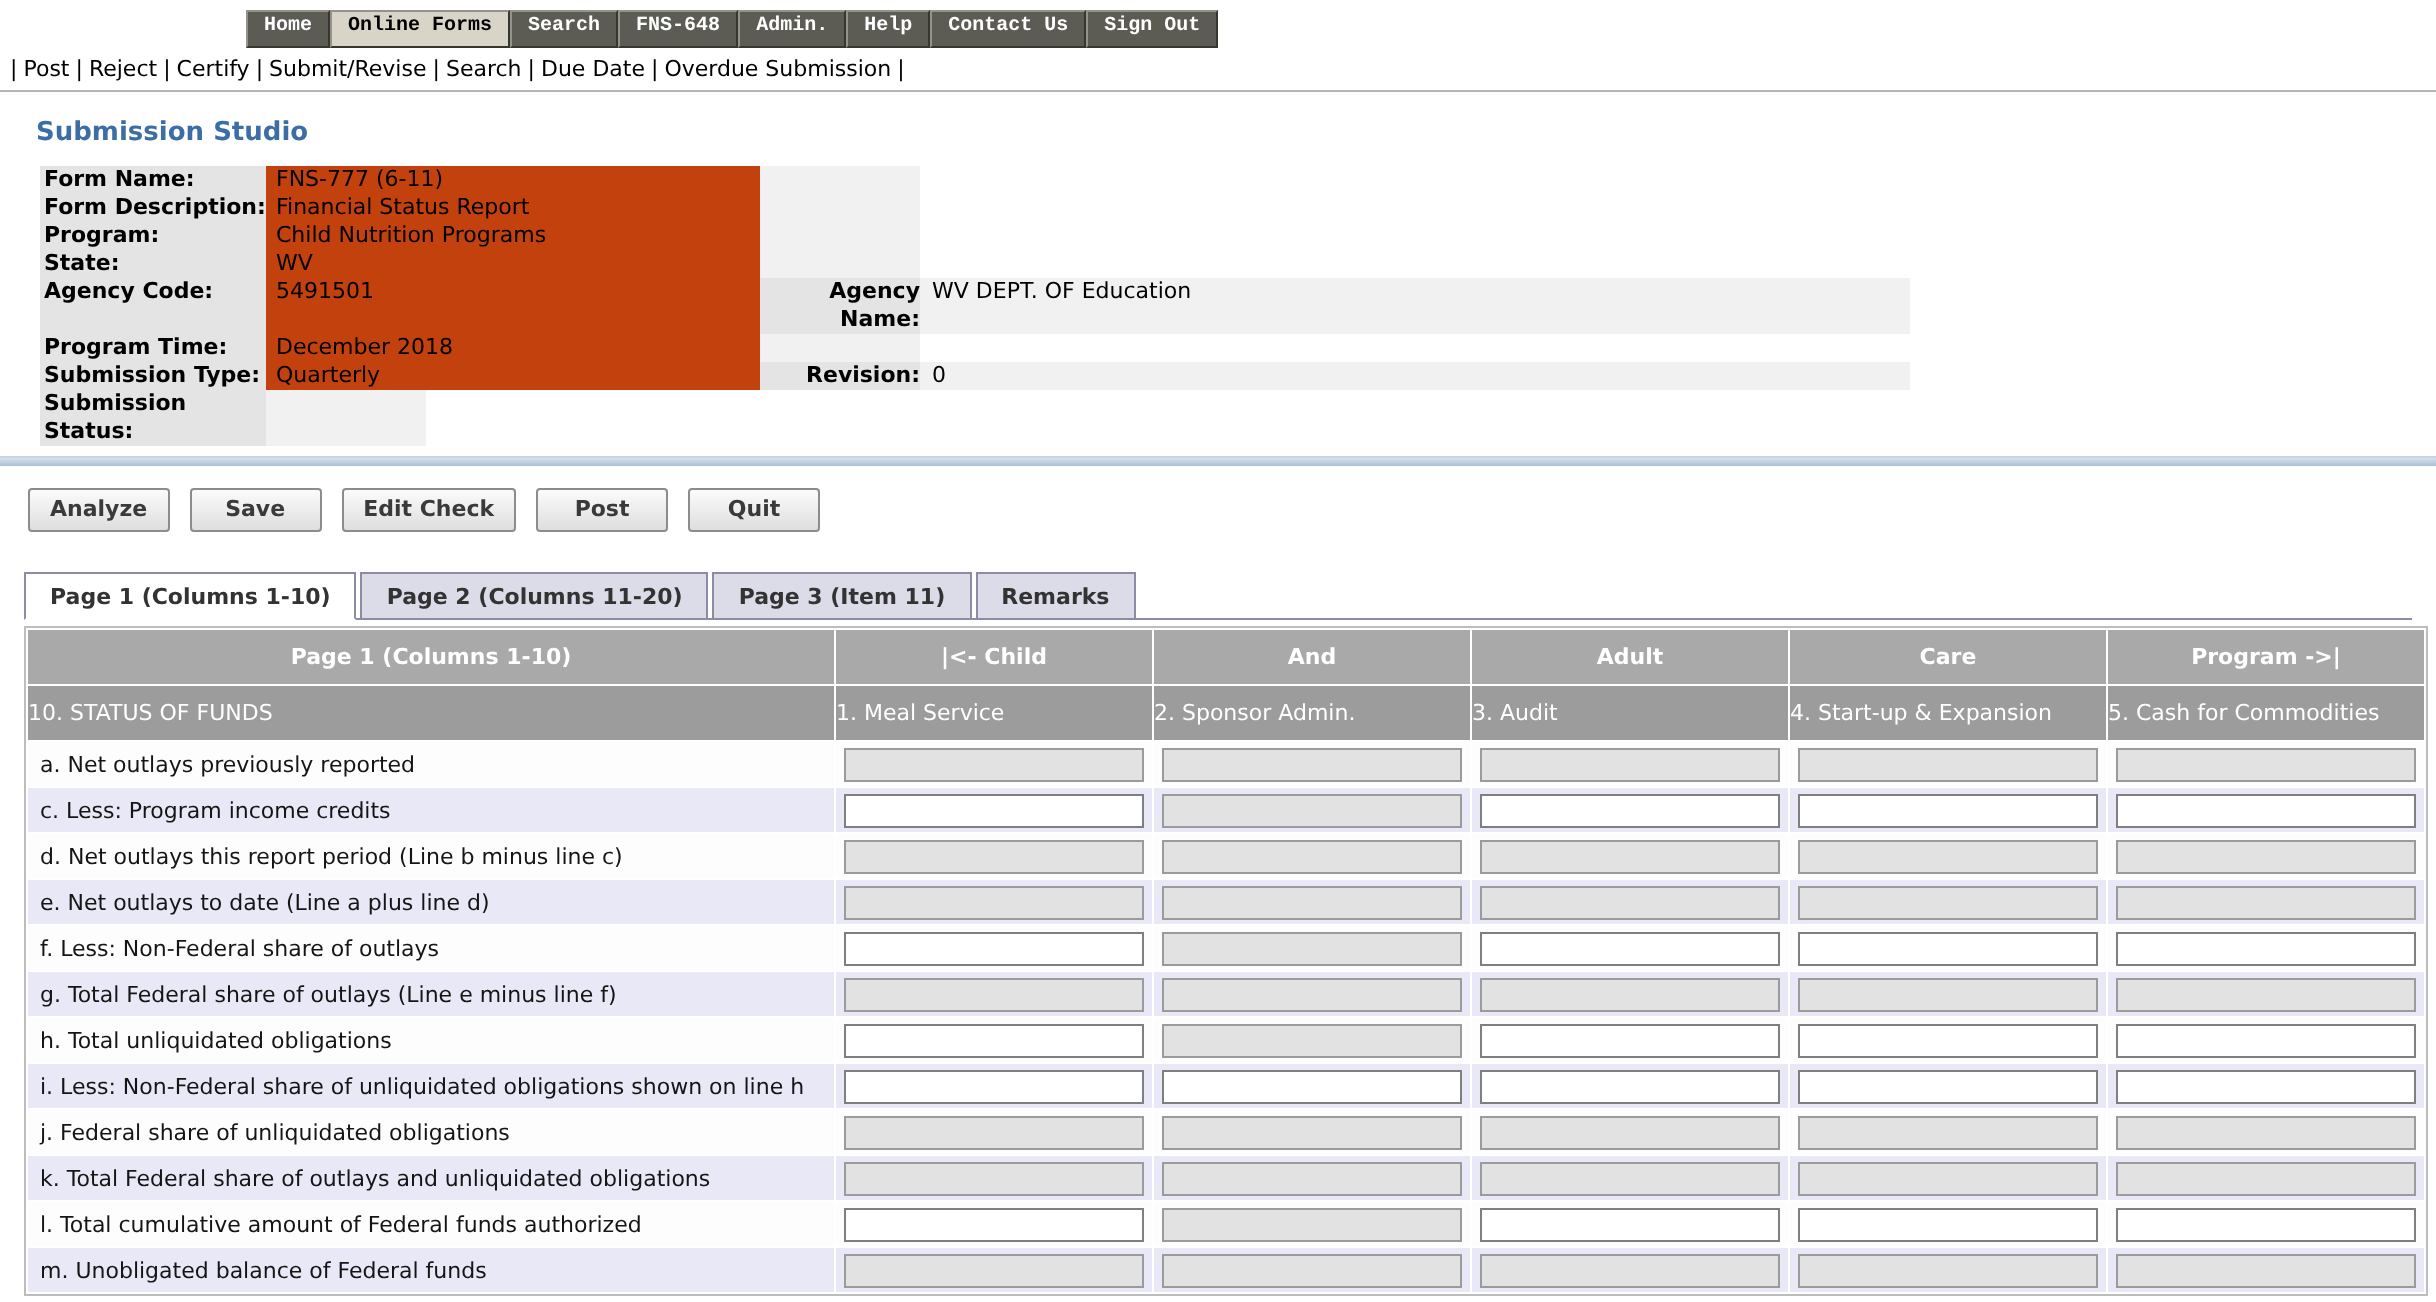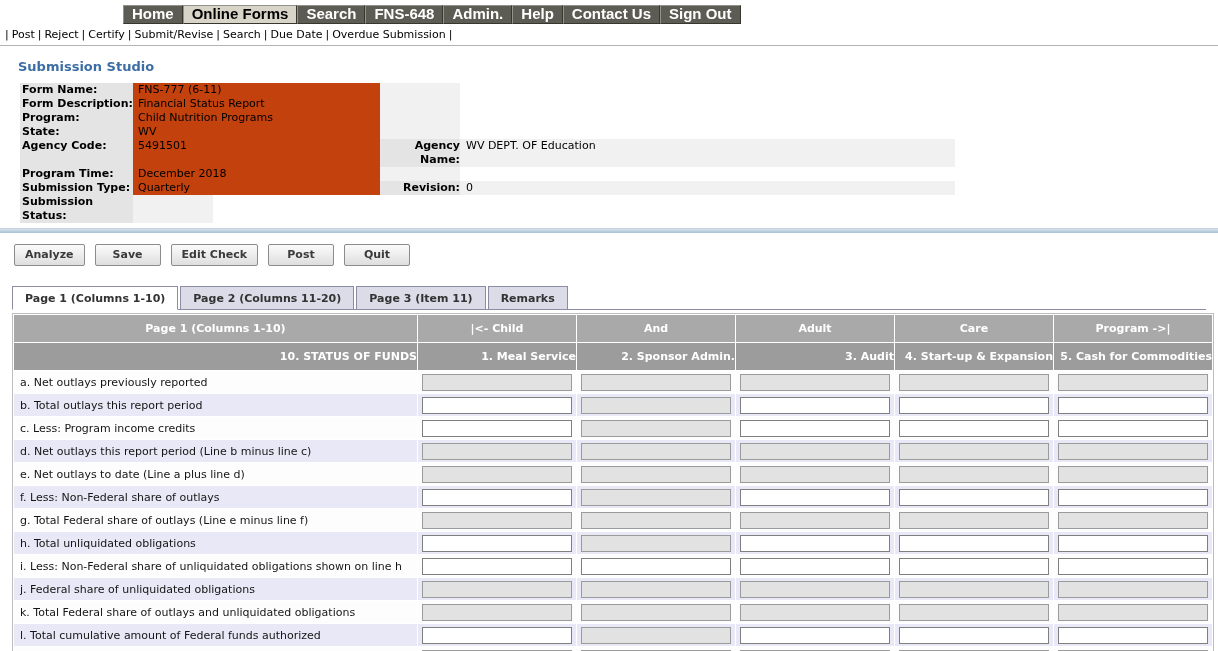--- a/index.html
+++ b/index.html
@@ -7,21 +7,21 @@
   body {
     width: 1218px; height: 651px; overflow: hidden; position: relative;
     font-family: "DejaVu Sans", "Liberation Sans", sans-serif;
     font-size: 11px; color: #000;
   }
 
   
   .topnav { display: flex; padding: 5px 0 0 123px; }
   .navbtn {
     background: var(--nav-bg, #5c5c54); color: #fff; font-weight: bold;
-    font-family: Liberation Sans, sans-serif; font-size: 15px; line-height: 12px;
+    font-family: Liberation Mono, monospace; font-size: 10px; line-height: 12px;
     padding: 2px 8px 3px; white-space: nowrap; cursor: pointer;
     border: 1px solid; border-color: #93938b #37372f #37372f #93938b;
   }
   .navbtn.active { background: var(--nav-active-bg, #d8d4c8); color: #000; }
 
   
   .menubar { padding: 4px 4px 4px 3px; border-bottom: 1px solid #b4b4b4; }
   .menubar a { color: #000; text-decoration: none; cursor: pointer; padding: 0 1px; }
   .menubar .sep { padding: 0 2px; }
 
@@ -60,21 +60,21 @@
   .tab.active { background: #fff; border-bottom: 1px solid #fff; }
 
   
   .grid {
     margin: 3px 0 0 12px; width: 1194px; table-layout: fixed;
     border-collapse: separate; border-spacing: 1px;
     background: #fff; border: 1px solid #bdbdbd;
   }
   .grid th, .grid td { overflow: hidden; }
   .hrow1 th { background: var(--header-gray-1, #a9a9a9); color: #fff; font-weight: bold; height: 27px; text-align: center; }
-  .hrow2 th { background: var(--header-gray-2, #9c9c9c); color: #fff; font-weight: bold; height: 27px; text-align: right; margin-top: 28px; }
+  .hrow2 th { background: var(--header-gray-2, #9c9c9c); color: #fff; font-weight: normal; height: 27px; text-align: left; margin-top: 28px; }
   .grid tbody tr { height: 22px; }
   .grid tbody th { font-weight: normal; text-align: left; padding-left: 6px; color: #151515; }
   .grid tbody td { text-align: center; padding: 0; }
   .grid tbody tr:nth-child(odd) th, .grid tbody tr:nth-child(odd) td { background: #fdfdfd; }
   .grid tbody tr:nth-child(even) th, .grid tbody tr:nth-child(even) td { background: var(--row-stripe, #e8e8f6); }
   .cell-input {
     width: 150px; height: 17px; padding: 0 2px; vertical-align: middle;
     border: 1px solid #7f7f7f; background: #fff;
     font-family: inherit; font-size: 11px;
   }
@@ -189,28 +189,20 @@
   <tbody>
       <tr>
         <th class="rowlabel">a. Net outlays previously reported</th>
         <td><input class="cell-input readonly" type="text" readonly="" style=""></td>
         <td><input class="cell-input readonly" type="text" readonly="" style=""></td>
         <td><input class="cell-input readonly" type="text" readonly="" style=""></td>
         <td><input class="cell-input readonly" type="text" readonly="" style=""></td>
         <td><input class="cell-input readonly" type="text" readonly="" style=""></td>
       </tr>
       <tr>
-        <th class="rowlabel">b. Total outlays this report period</th>
-        <td><input class="cell-input" type="text" style=""></td>
-        <td><input class="cell-input readonly" type="text" readonly="" style=""></td>
-        <td><input class="cell-input" type="text" style=""></td>
-        <td><input class="cell-input" type="text" style=""></td>
-        <td><input class="cell-input" type="text" style=""></td>
-      </tr>
-      <tr>
         <th class="rowlabel">c. Less: Program income credits</th>
         <td><input class="cell-input" type="text" style=""></td>
         <td><input class="cell-input readonly" type="text" readonly="" style=""></td>
         <td><input class="cell-input" type="text" style=""></td>
         <td><input class="cell-input" type="text" style=""></td>
         <td><input class="cell-input" type="text" style=""></td>
       </tr>
       <tr>
         <th class="rowlabel">d. Net outlays this report period (Line b minus line c)</th>
         <td><input class="cell-input readonly" type="text" readonly="" style=""></td>

